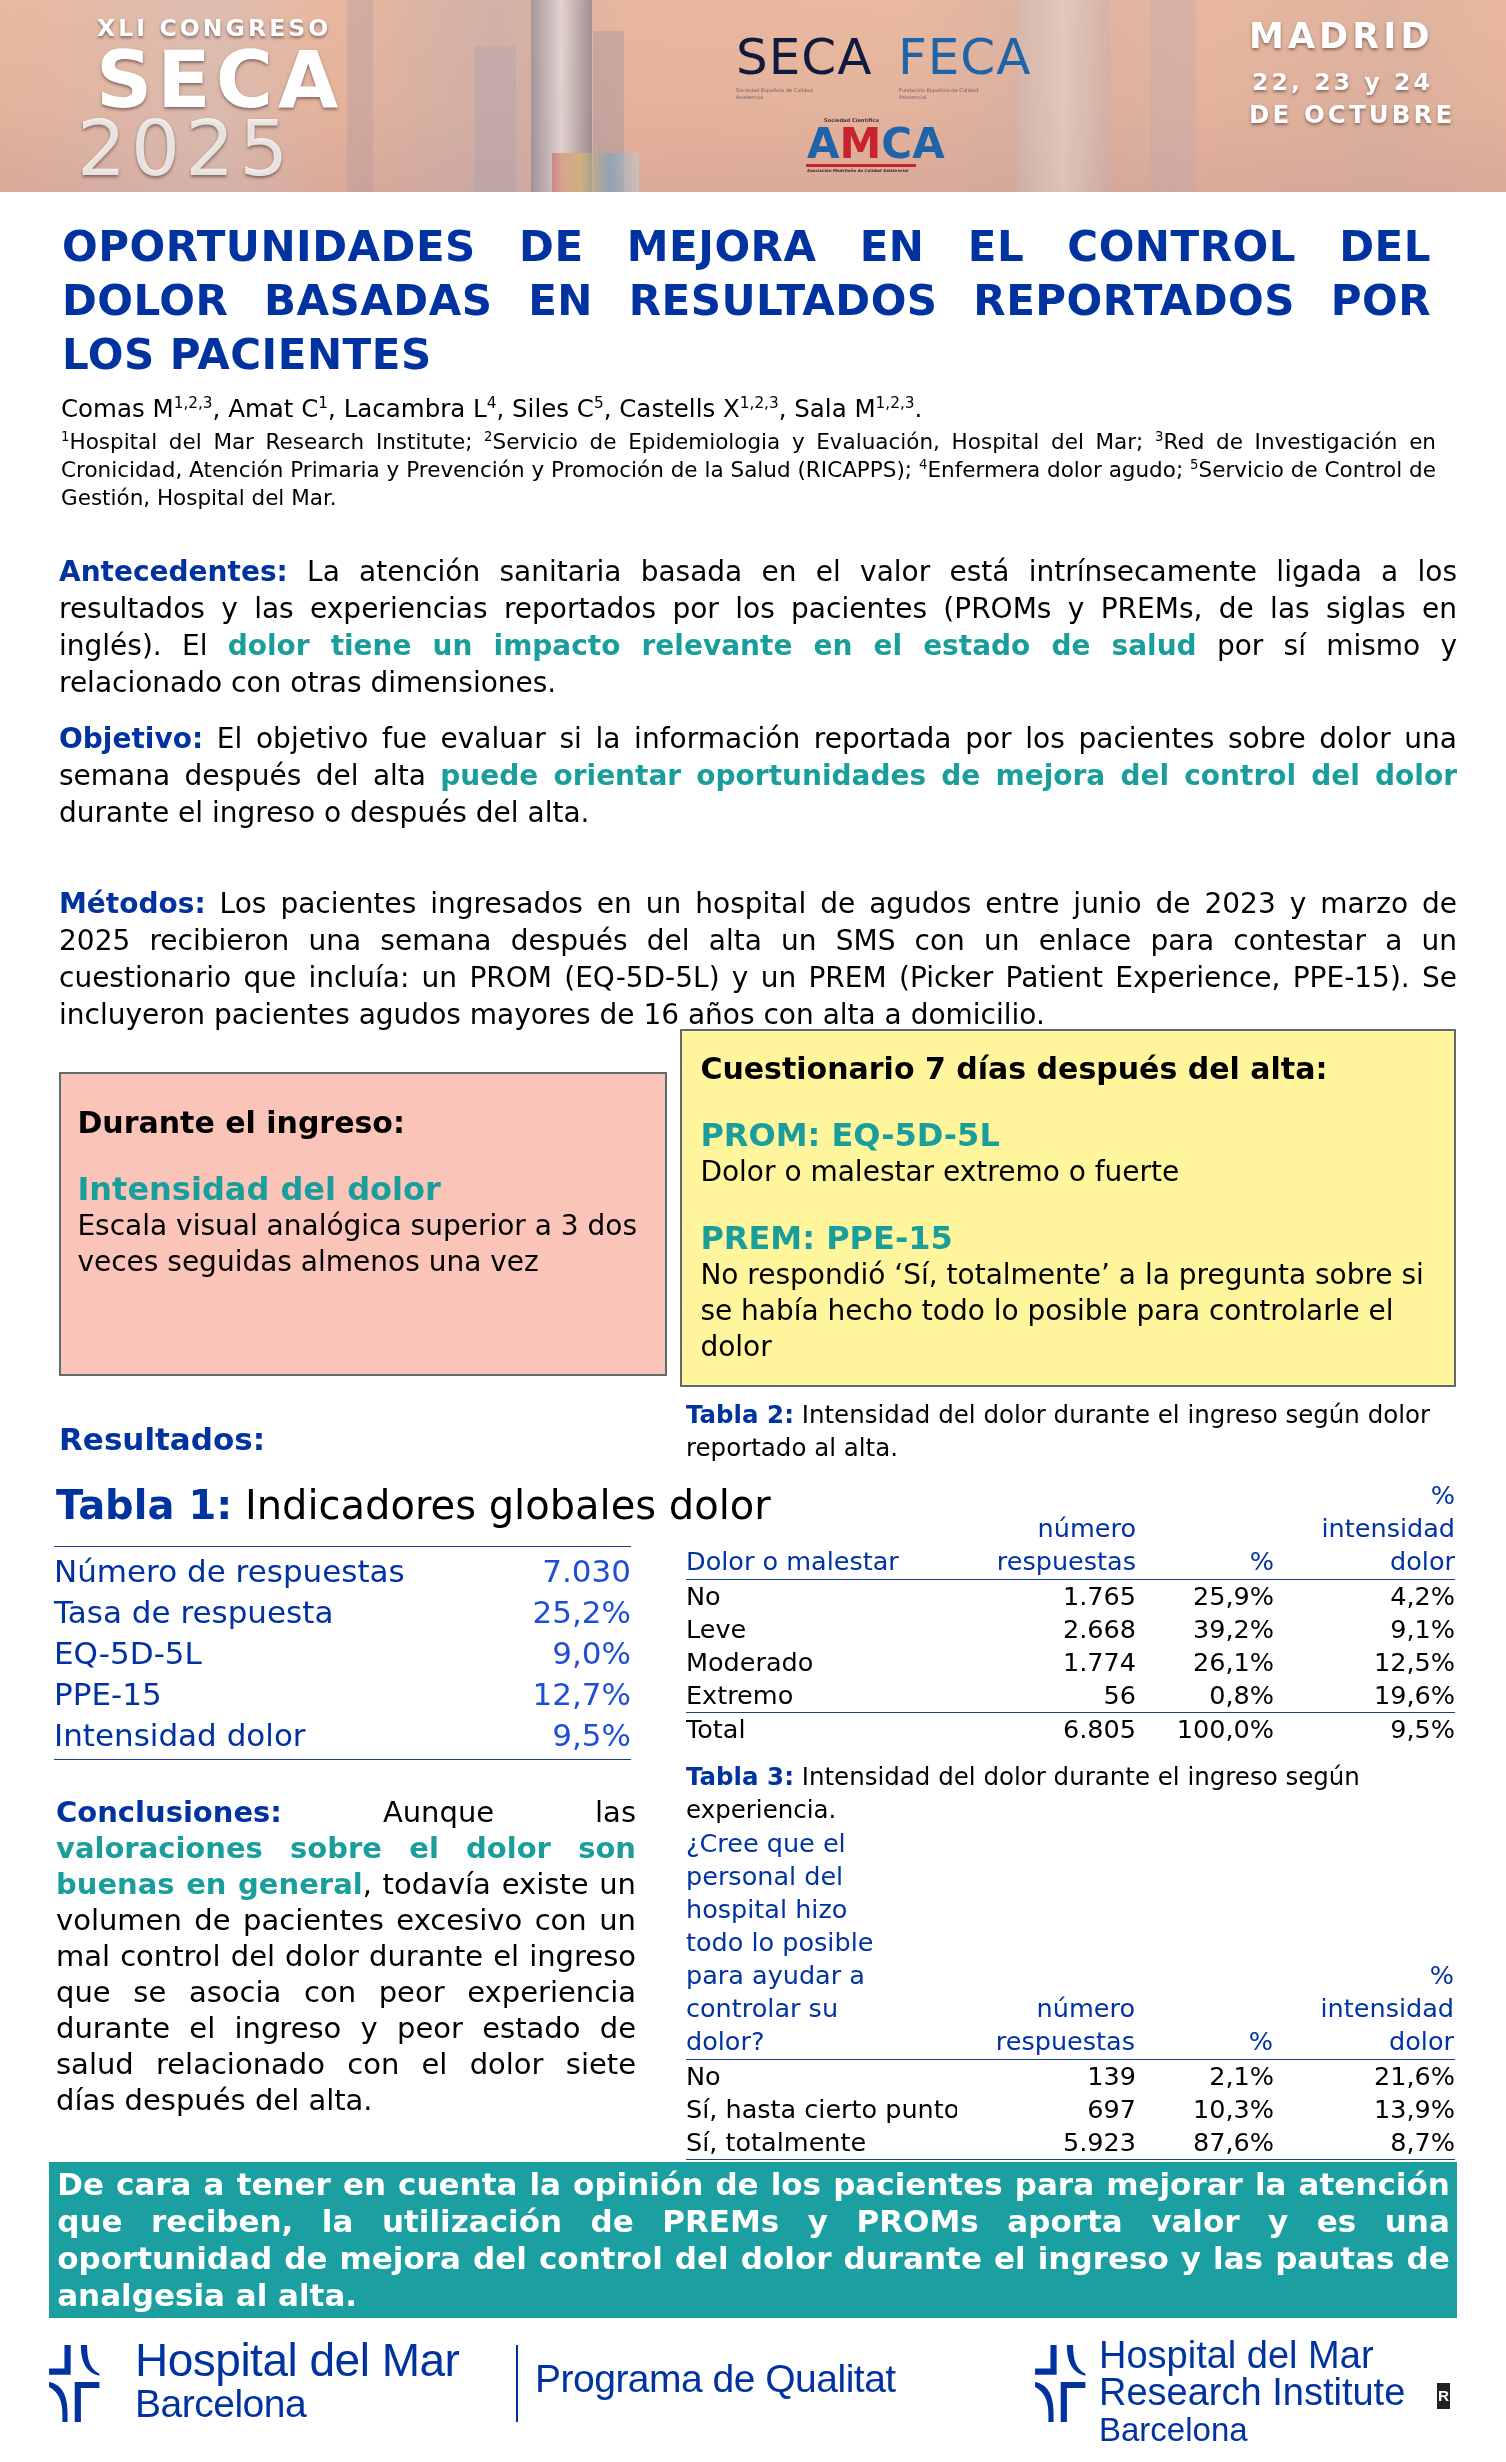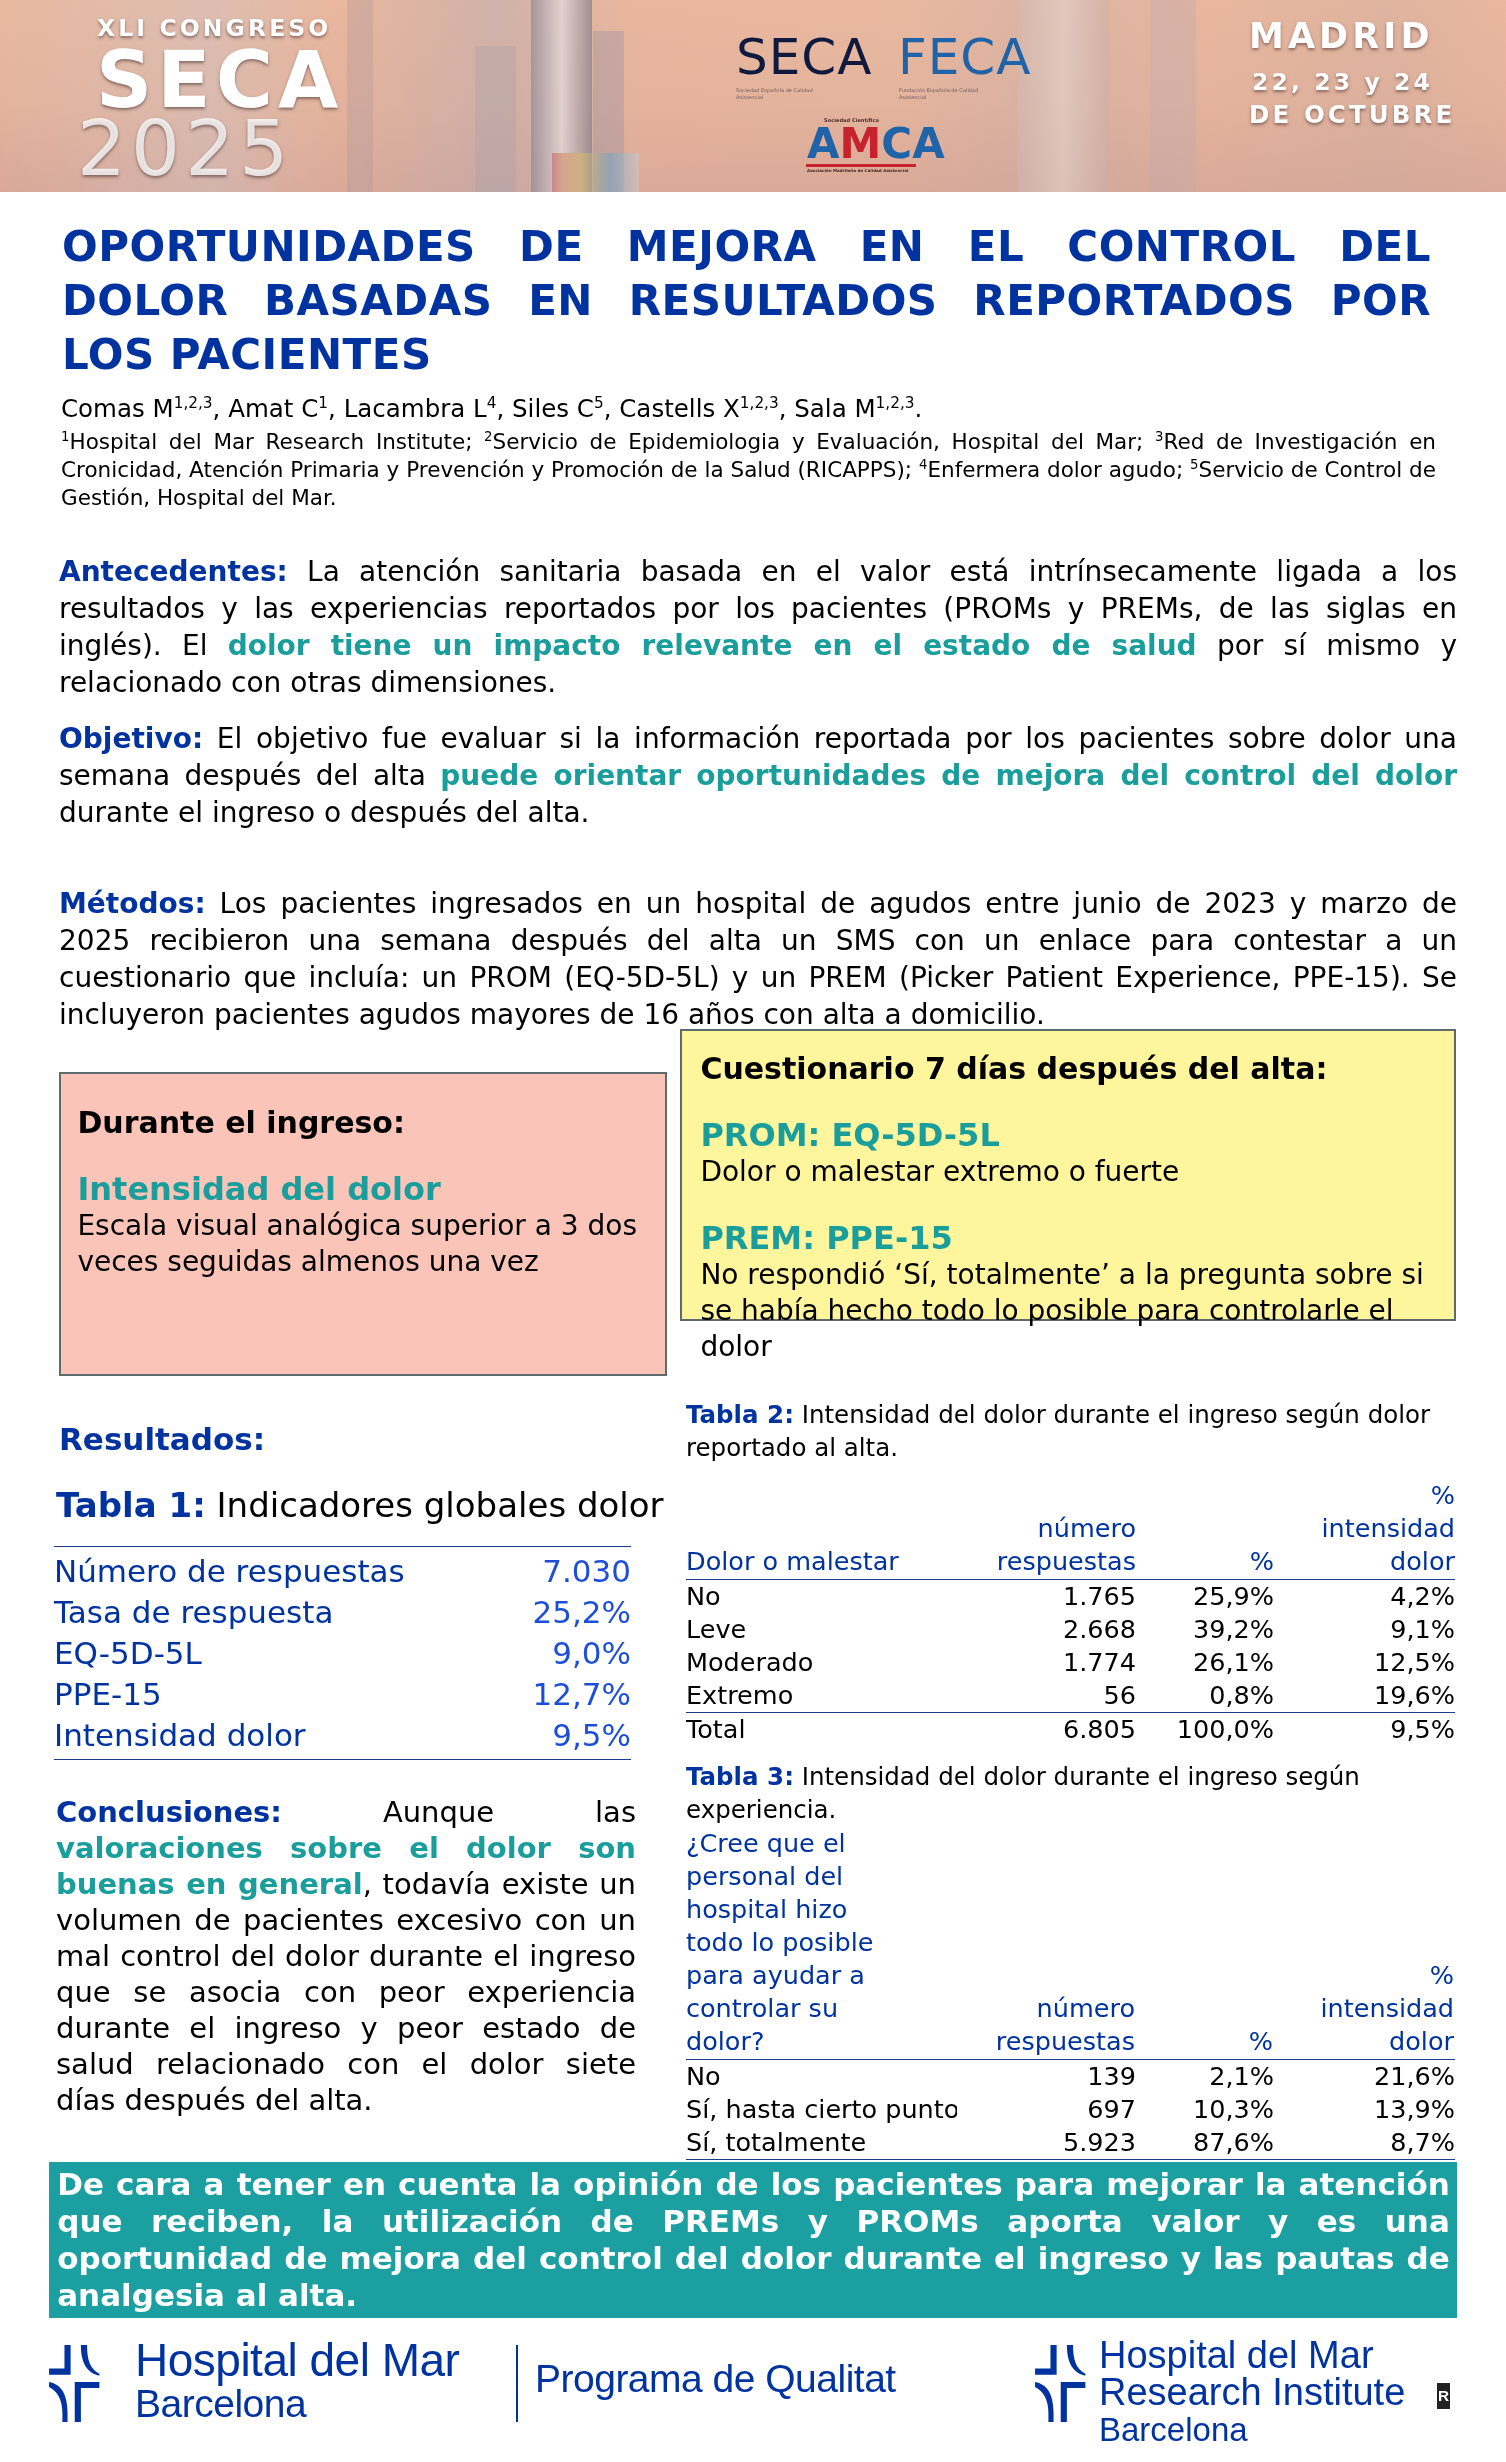--- a/index.html
+++ b/index.html
@@ -58,29 +58,29 @@
   
   .para { position: absolute; left: 59px; width: 1398px; font-size: 28px; line-height: 37px; text-align: justify; text-align-last: left; color: #000; }
   .lead { color: #0033a0; font-weight: bold; }
   .teal { color: #1a9e9c; font-weight: bold; }
   #p-antecedentes { top: 553px; }
   #p-objetivo { top: 720px; }
   #p-metodos { top: 885px; }
 
   
   #box-pink { left: 59px; top: 1072px; width: 608px; height: 304px; background: #fbc4b8; border: 2.6px solid #5e6a6c; padding: 31px 16.4px 0 16.4px; }
-  #box-yellow { left: 680px; top: 1029px; width: 776px; height: 292px; background: #fff59c; border: 2.6px solid #5e6a6c; padding: 20.4px 18.4px 0 18.4px; }
+  #box-yellow { left: 680px; top: 1029px; width: 776px; height: 358px; background: #fff59c; border: 2.6px solid #5e6a6c; padding: 20.4px 18.4px 0 18.4px; }
   .box-h { font-weight: bold; font-size: 30px; line-height: 36px; color: #000; }
   .box-sub { color: #1a9e9c; font-weight: bold; font-size: 32px; line-height: 38px; }
   .box-t { font-size: 28px; line-height: 36px; color: #000; }
   .gap-m { height: 29px; }
 
   
   #resultados { left: 59px; top: 1421px; font-size: 31px; font-weight: bold; color: #0033a0; line-height: 36px; }
-  #t1-caption { left: 56px; top: 1487px; font-size: 34px; line-height: 36px; white-space: nowrap; }
+  #t1-caption { left: 56px; top: 1487px; font-size: 40px; line-height: 36px; white-space: nowrap; }
   .cap-lead { color: #0033a0; font-weight: bold; }
   #t1 { left: 54px; top: 1546px; width: 577px; border-top: 1.5px solid #1f3c8c; border-bottom: 1.5px solid #1f3c8c; padding-top: 4.1px; padding-bottom: 3.1px; }
   .t1-row { display: flex; justify-content: space-between; font-size: 31px; line-height: 41px; }
   .t1-row .lbl { color: #0033a0; }
   .t1-row .val { color: #1d4ed8; text-align: right; }
 
   
   .tcap { position: absolute; left: 686px; width: 772px; font-size: 24.5px; line-height: 33px; color: #000; }
   #t2-caption { top: 1398px; }
   #t3-caption { top: 1760px; }

